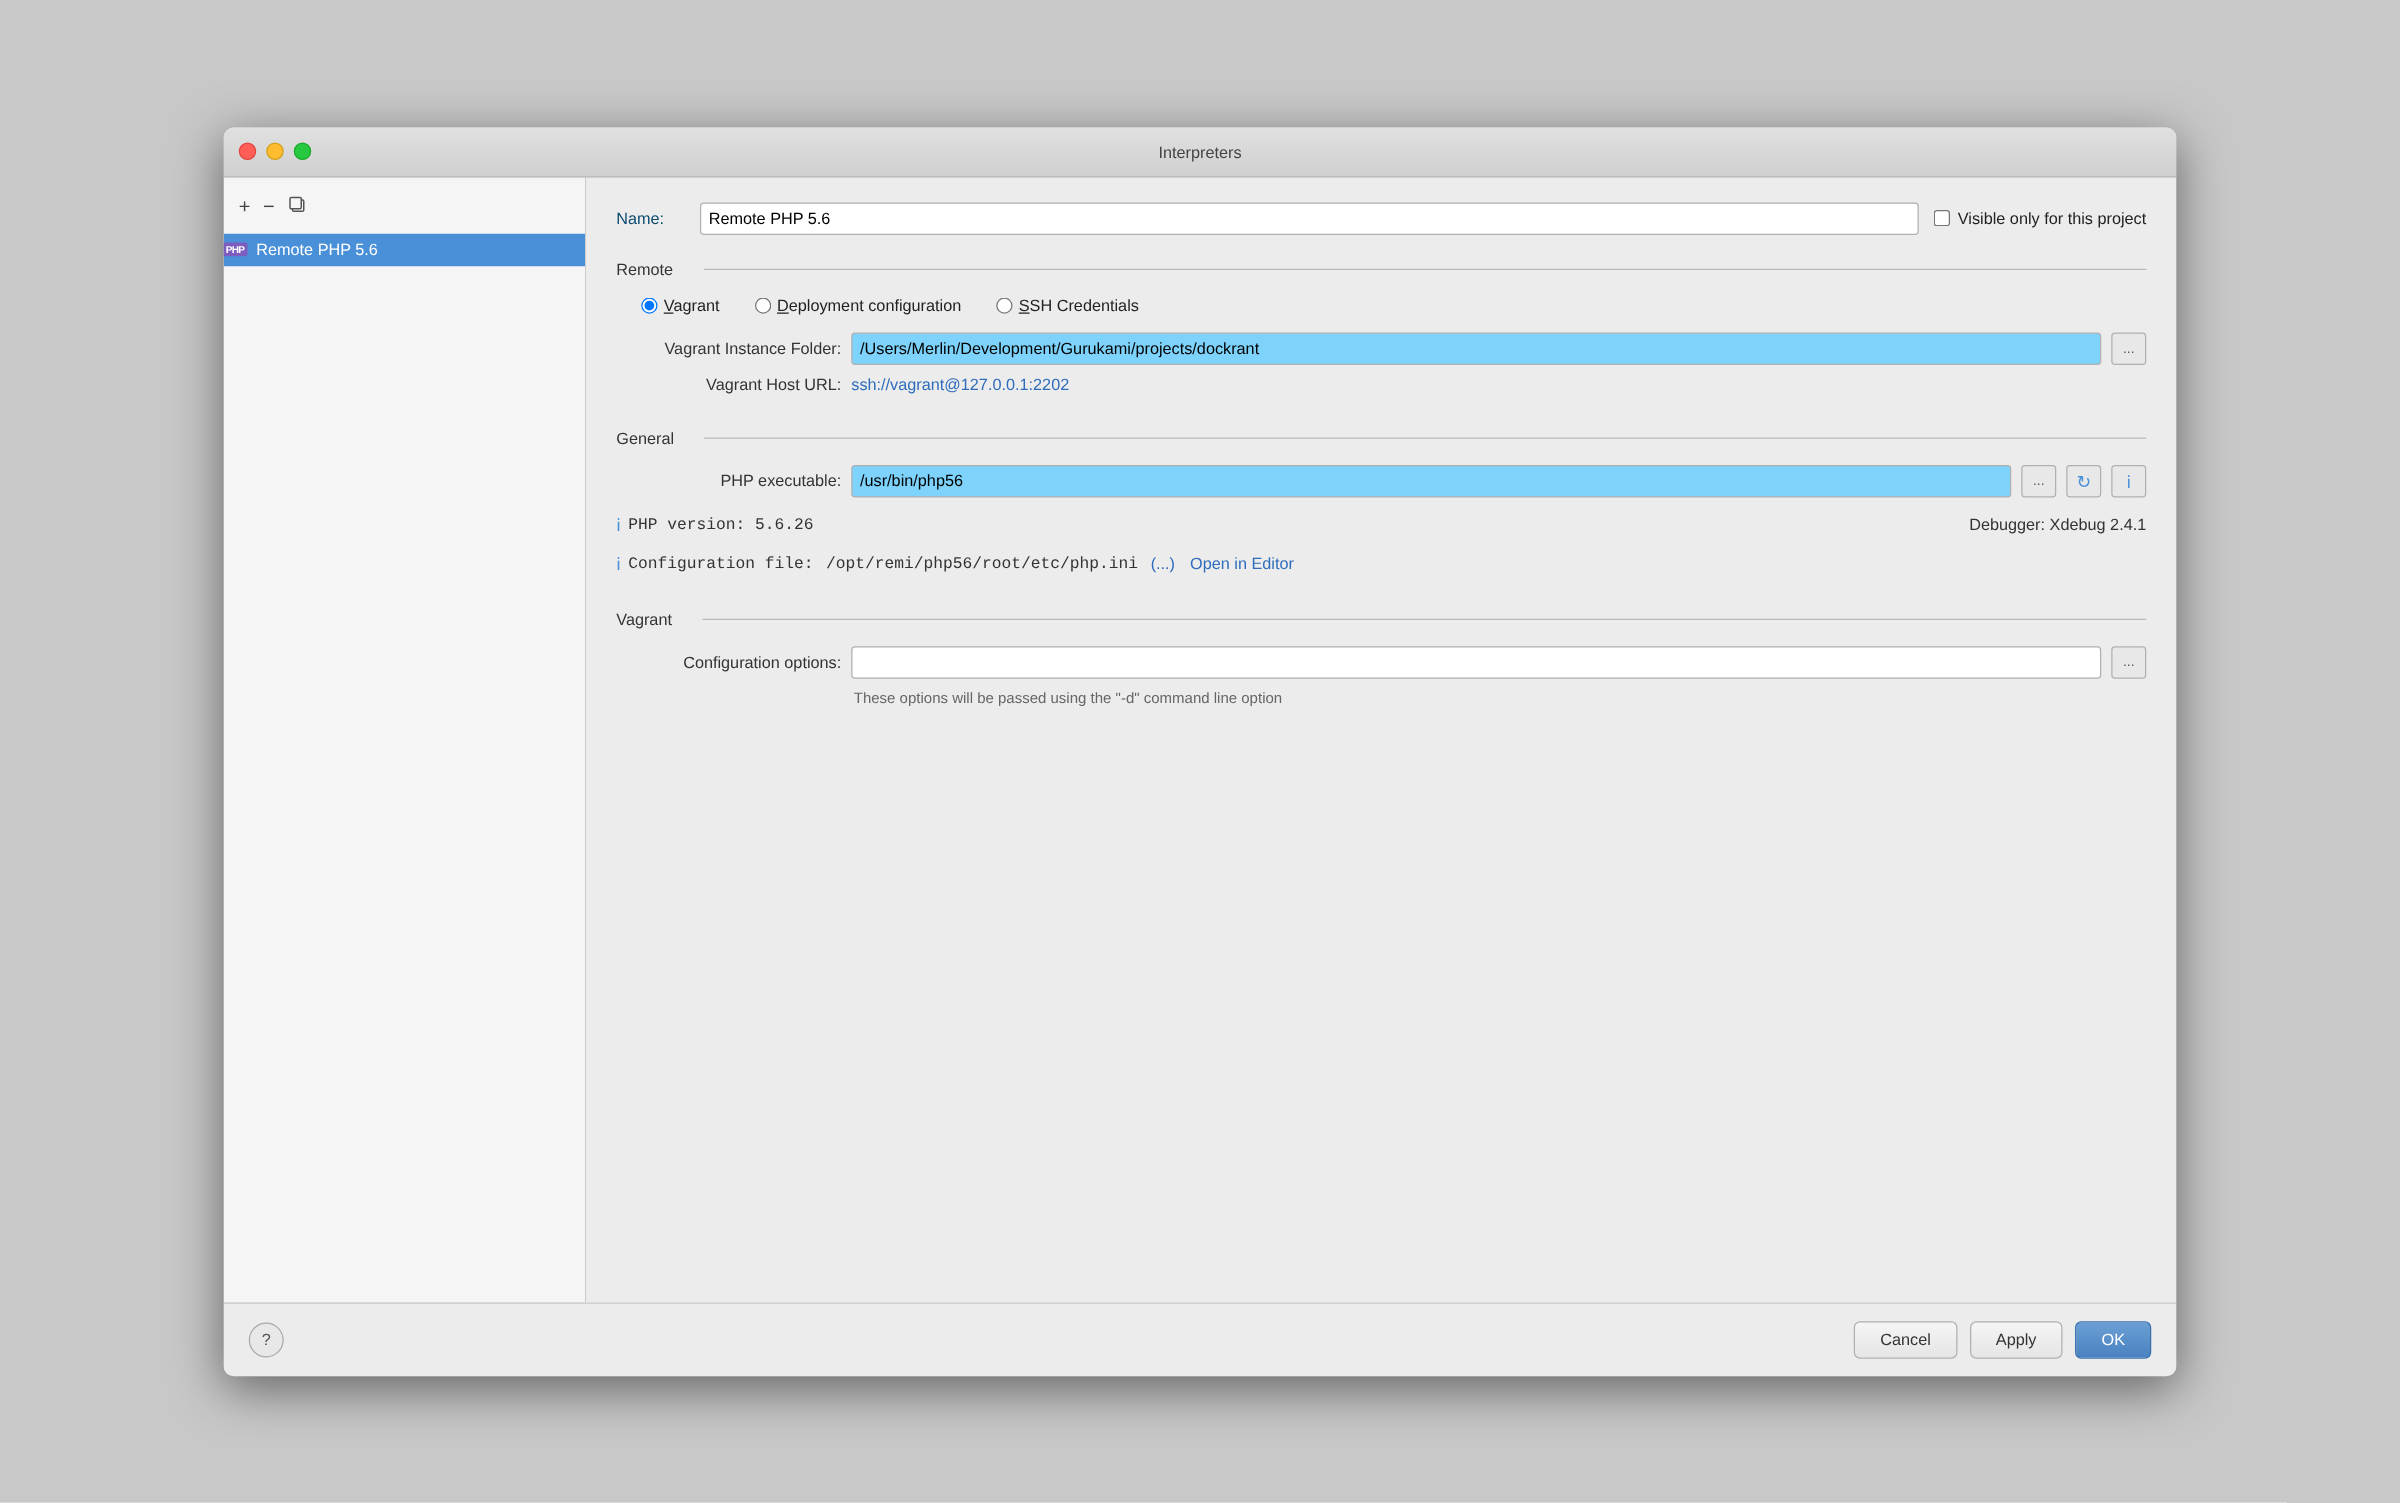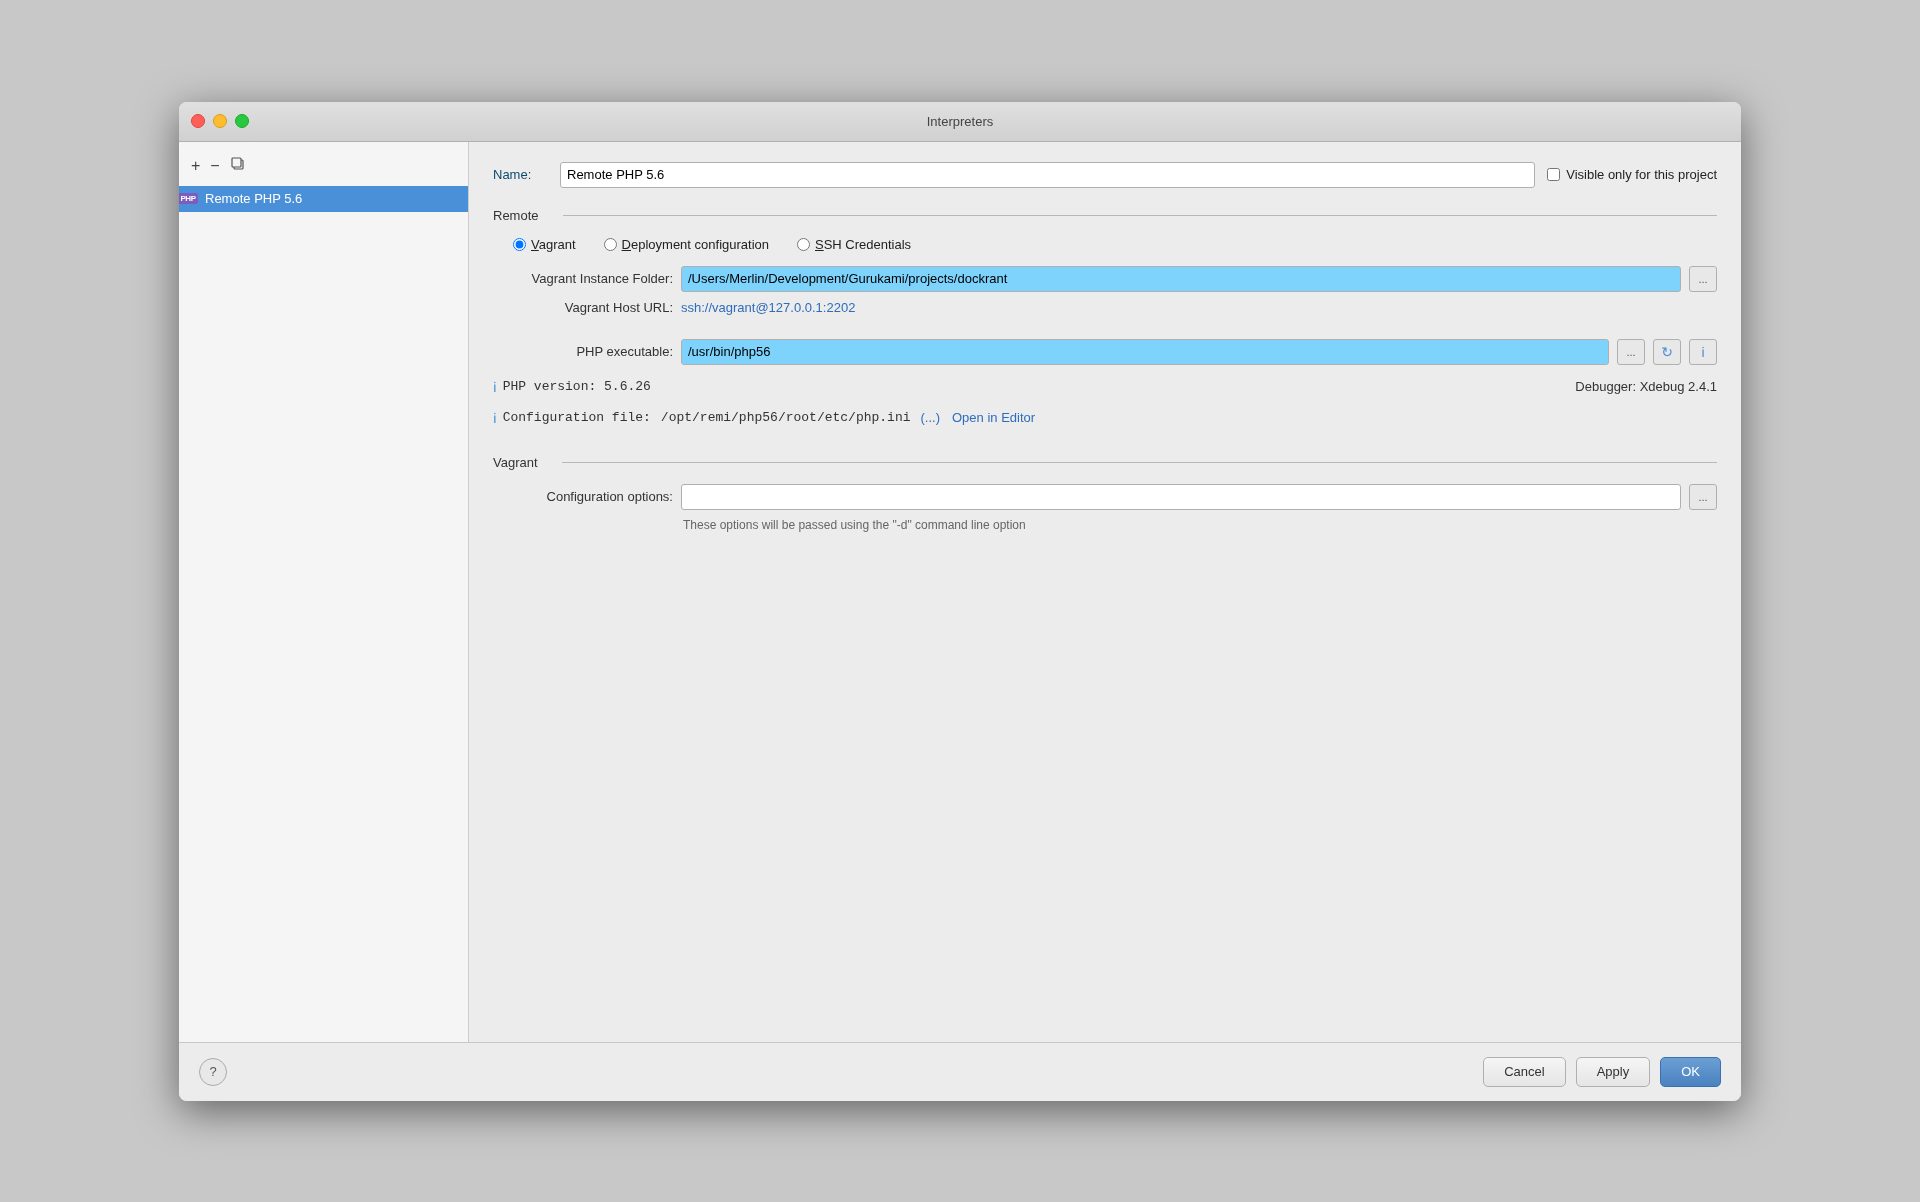--- a/index.html
+++ b/index.html
@@ -401,20 +401,24 @@
           <span>...</span>
         </button>
       </div>
 
       <div class="link-row">
         <span class="link-label">Vagrant Host URL:</span>
         <a class="link" href="#">ssh://vagrant@127.0.0.1:2202</a>
       </div>
 
       <div style="margin-top: 20px;">
+        <div class="section-header">
+          <span class="section-title">General</span>
+          <div class="section-line"></div>
+        </div>
 
         <div class="form-row">
           <label class="form-label">PHP executable:</label>
           <input class="form-input" type="text" value="/usr/bin/php56" style="">
           <button class="action-btn">
             <span>...</span>
           </button>
           <button class="action-btn">
             <span class="refresh-icon">↻</span>
           </button>

